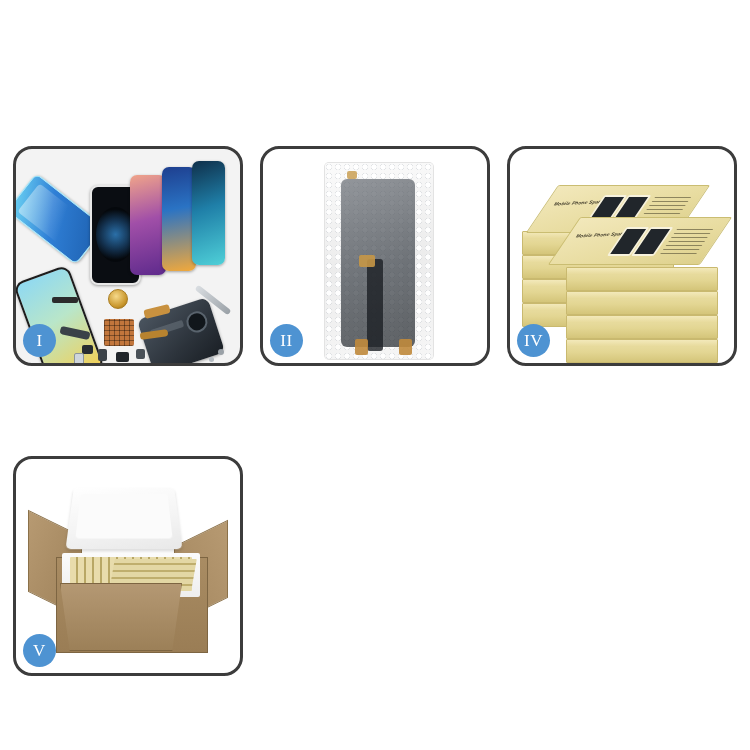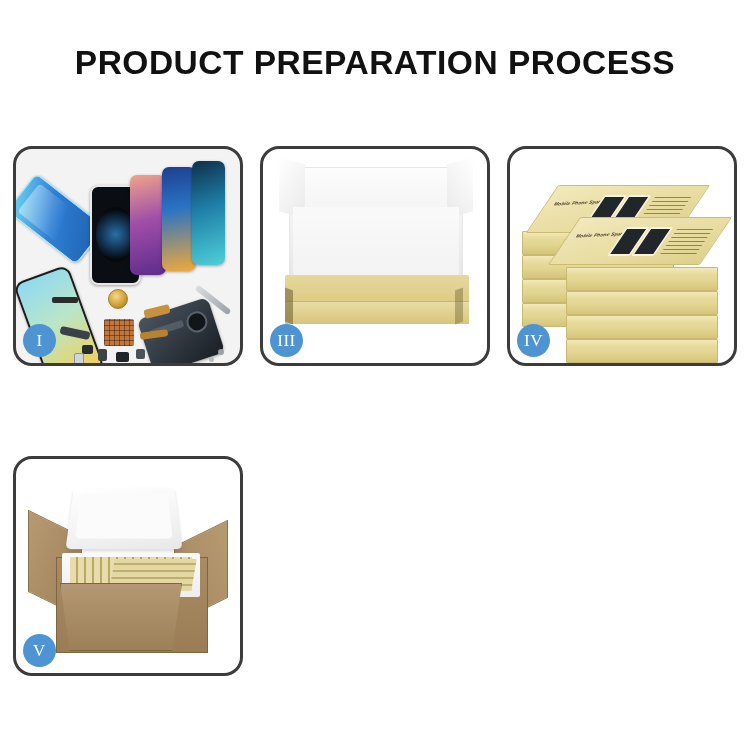--- a/index.html
+++ b/index.html
@@ -454,21 +454,20 @@
     width: 17px; height: 20px;
     background: #98794d; opacity:.55;
   }
 </style>
 </head>
 <body>
 
 <div class="page">
 
   <div class="header">
-    <h1 class="title">PRODUCT PREPARATION PROCESS</h1>
   </div>
 
   <div class="grid">
 
     <div class="panel tinted">
       <div class="scene">
         <div class="ph ph-film"></div>
         <div class="ph ph-dark"></div>
         <div class="ph ph-purple"></div>
         <div class="ph ph-blueorange"></div>
@@ -489,33 +488,34 @@
         <div class="part p-sq3"></div>
         <div class="part p-sq4"></div>
         <div class="part p-sq5"></div>
         <div class="part p-tool"></div>
         <div class="part p-screw1"></div>
         <div class="part p-screw2"></div>
       </div>
       <div class="badge">I</div>
     </div>
 
-
     <div class="panel">
       <div class="scene">
-        <div class="box3-lid"></div>
-        <div class="box3-foam"></div>
-        <div class="box3-content"></div>
-        <div class="box3-tray"></div>
-        <div class="box3-tray-front"></div>
-        <div class="box3-side-l"></div>
-        <div class="box3-side-r"></div>
+        <div class="bubble-bag">
+          <div class="screen-inside"></div>
+          <div class="flex-tail"></div>
+          <div class="tab-gold1"></div>
+          <div class="tab-gold2"></div>
+          <div class="tab-gold3"></div>
+          <div class="tab-gold4"></div>
+        </div>
       </div>
-      <div class="badge">III</div>
+      <div class="badge">II</div>
     </div>
+
 
     <div class="panel">
       <div class="scene">
         <div class="stack">
           <div class="kbox" style="left:2px; top:60px;">
               <div class="edge"></div>
             </div>
           <div class="kbox" style="left:2px; top:84px;">
               <div class="edge"></div>
             </div>

